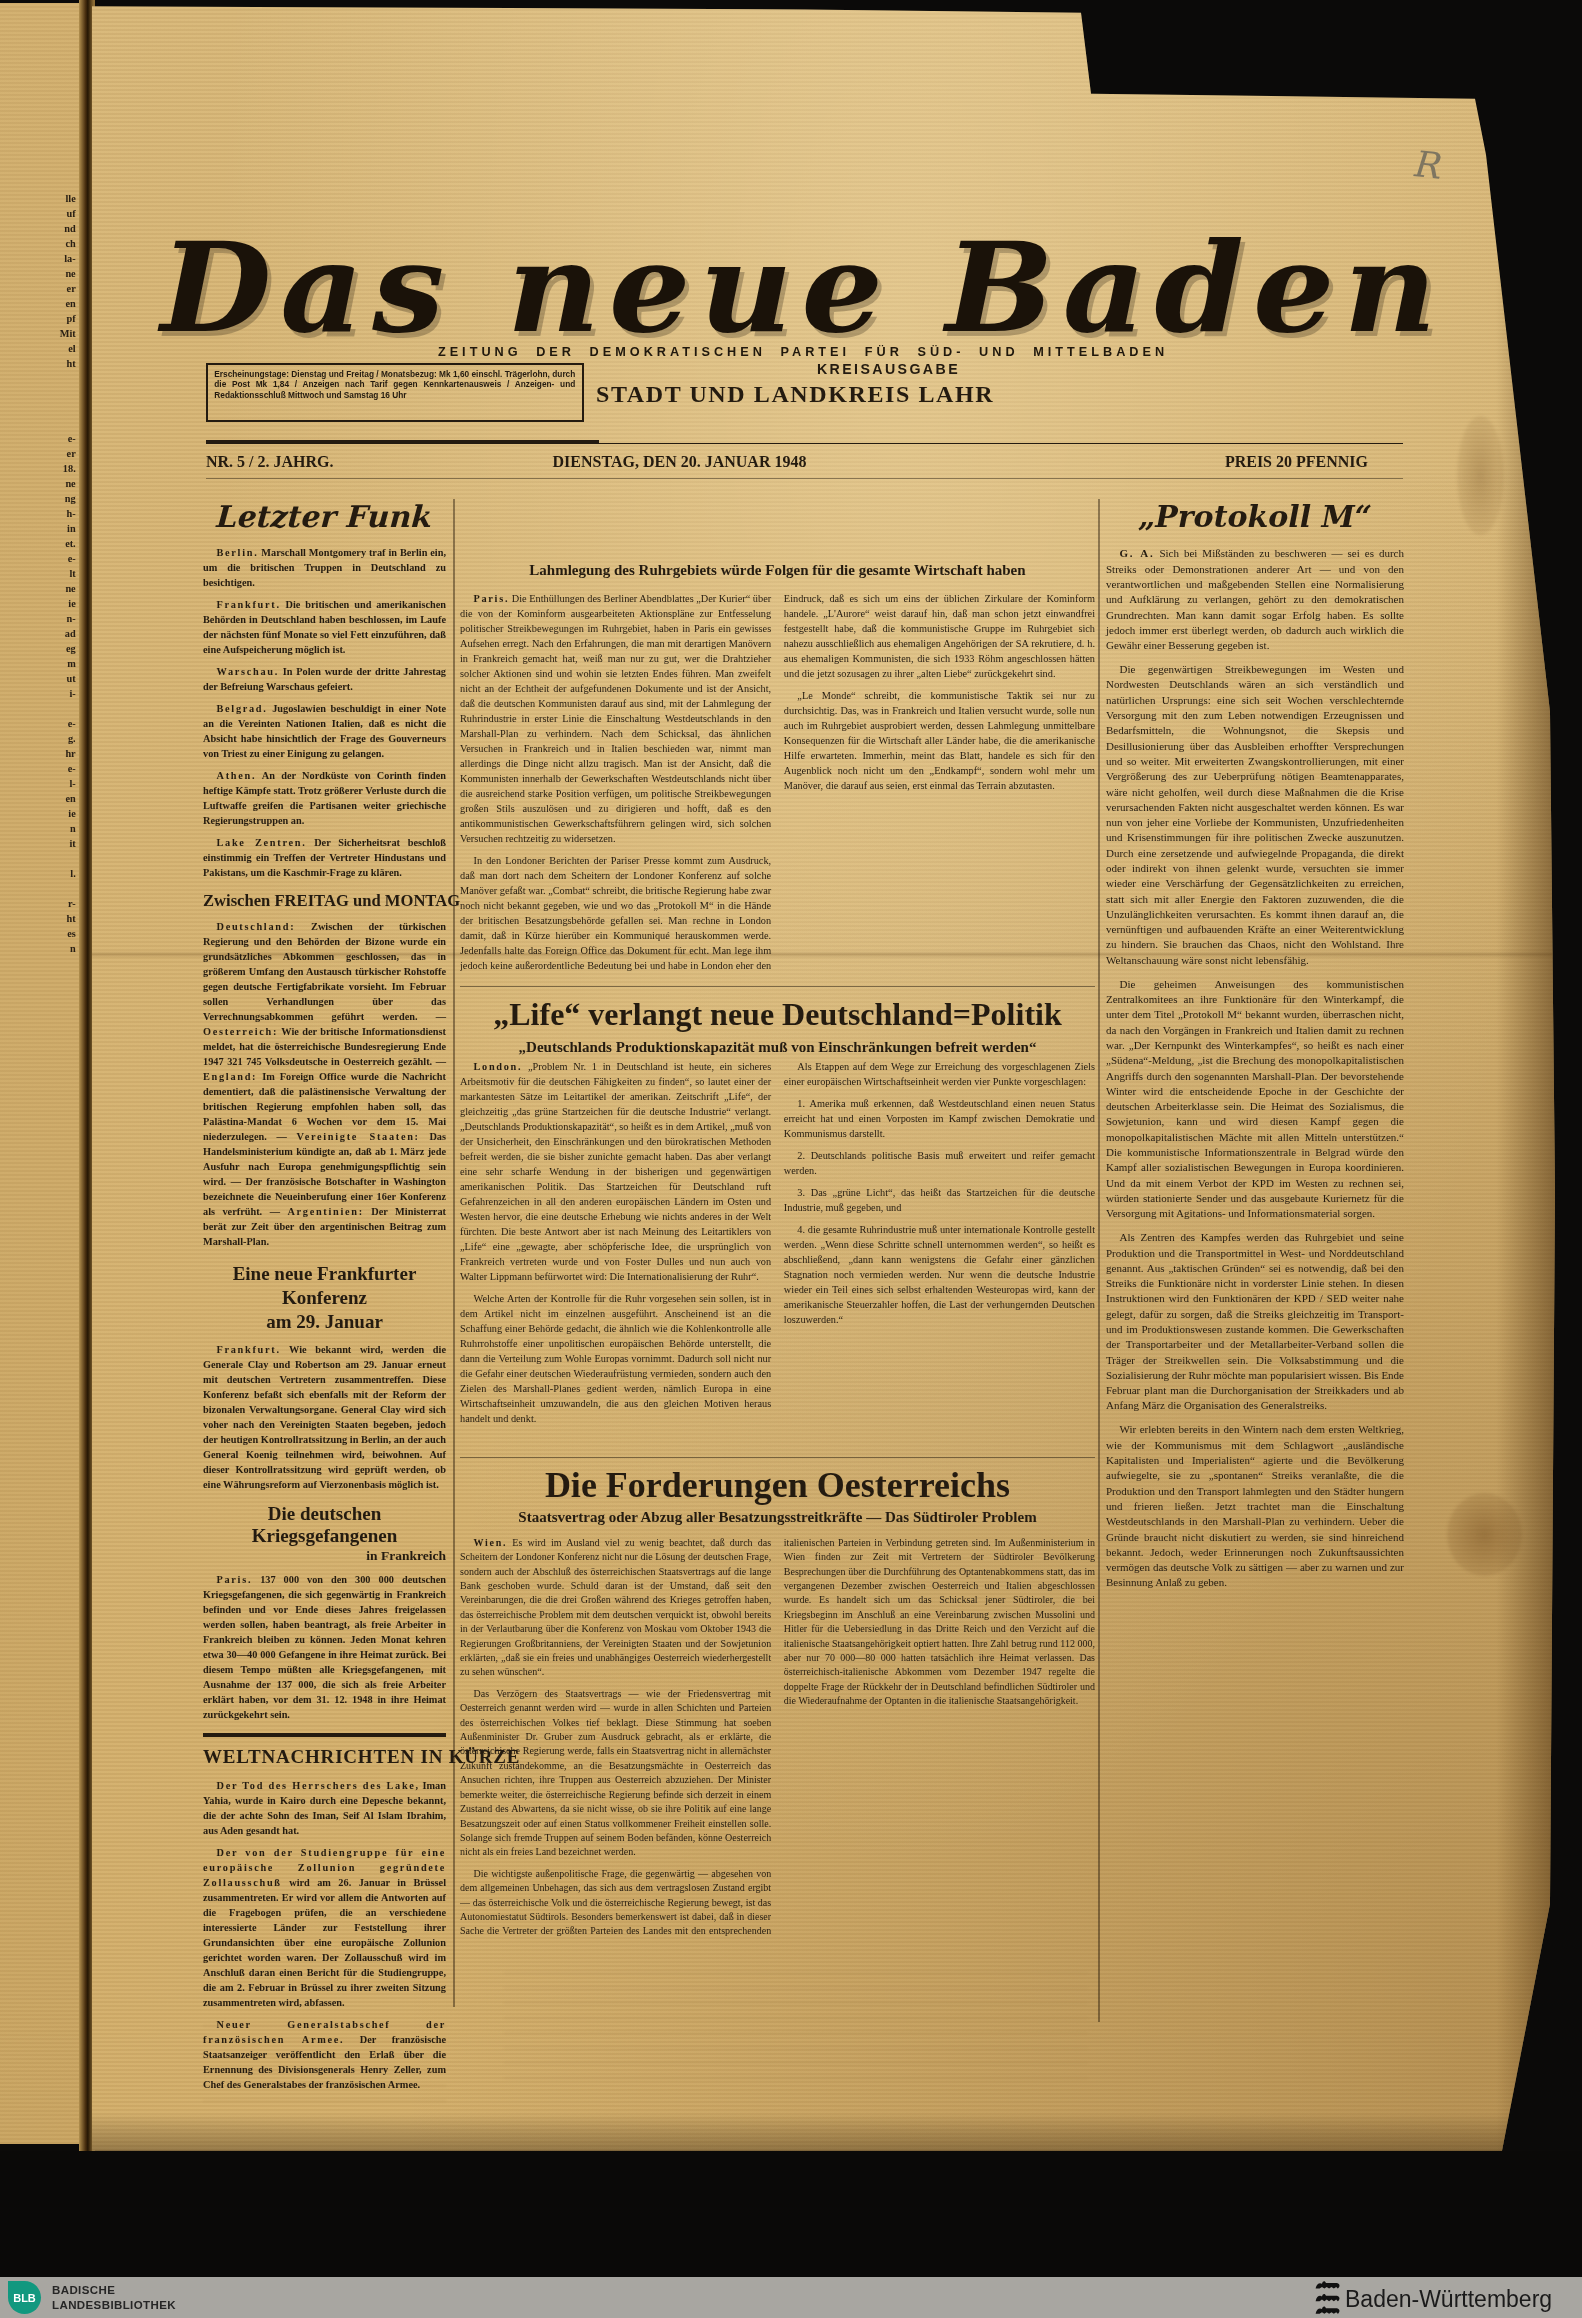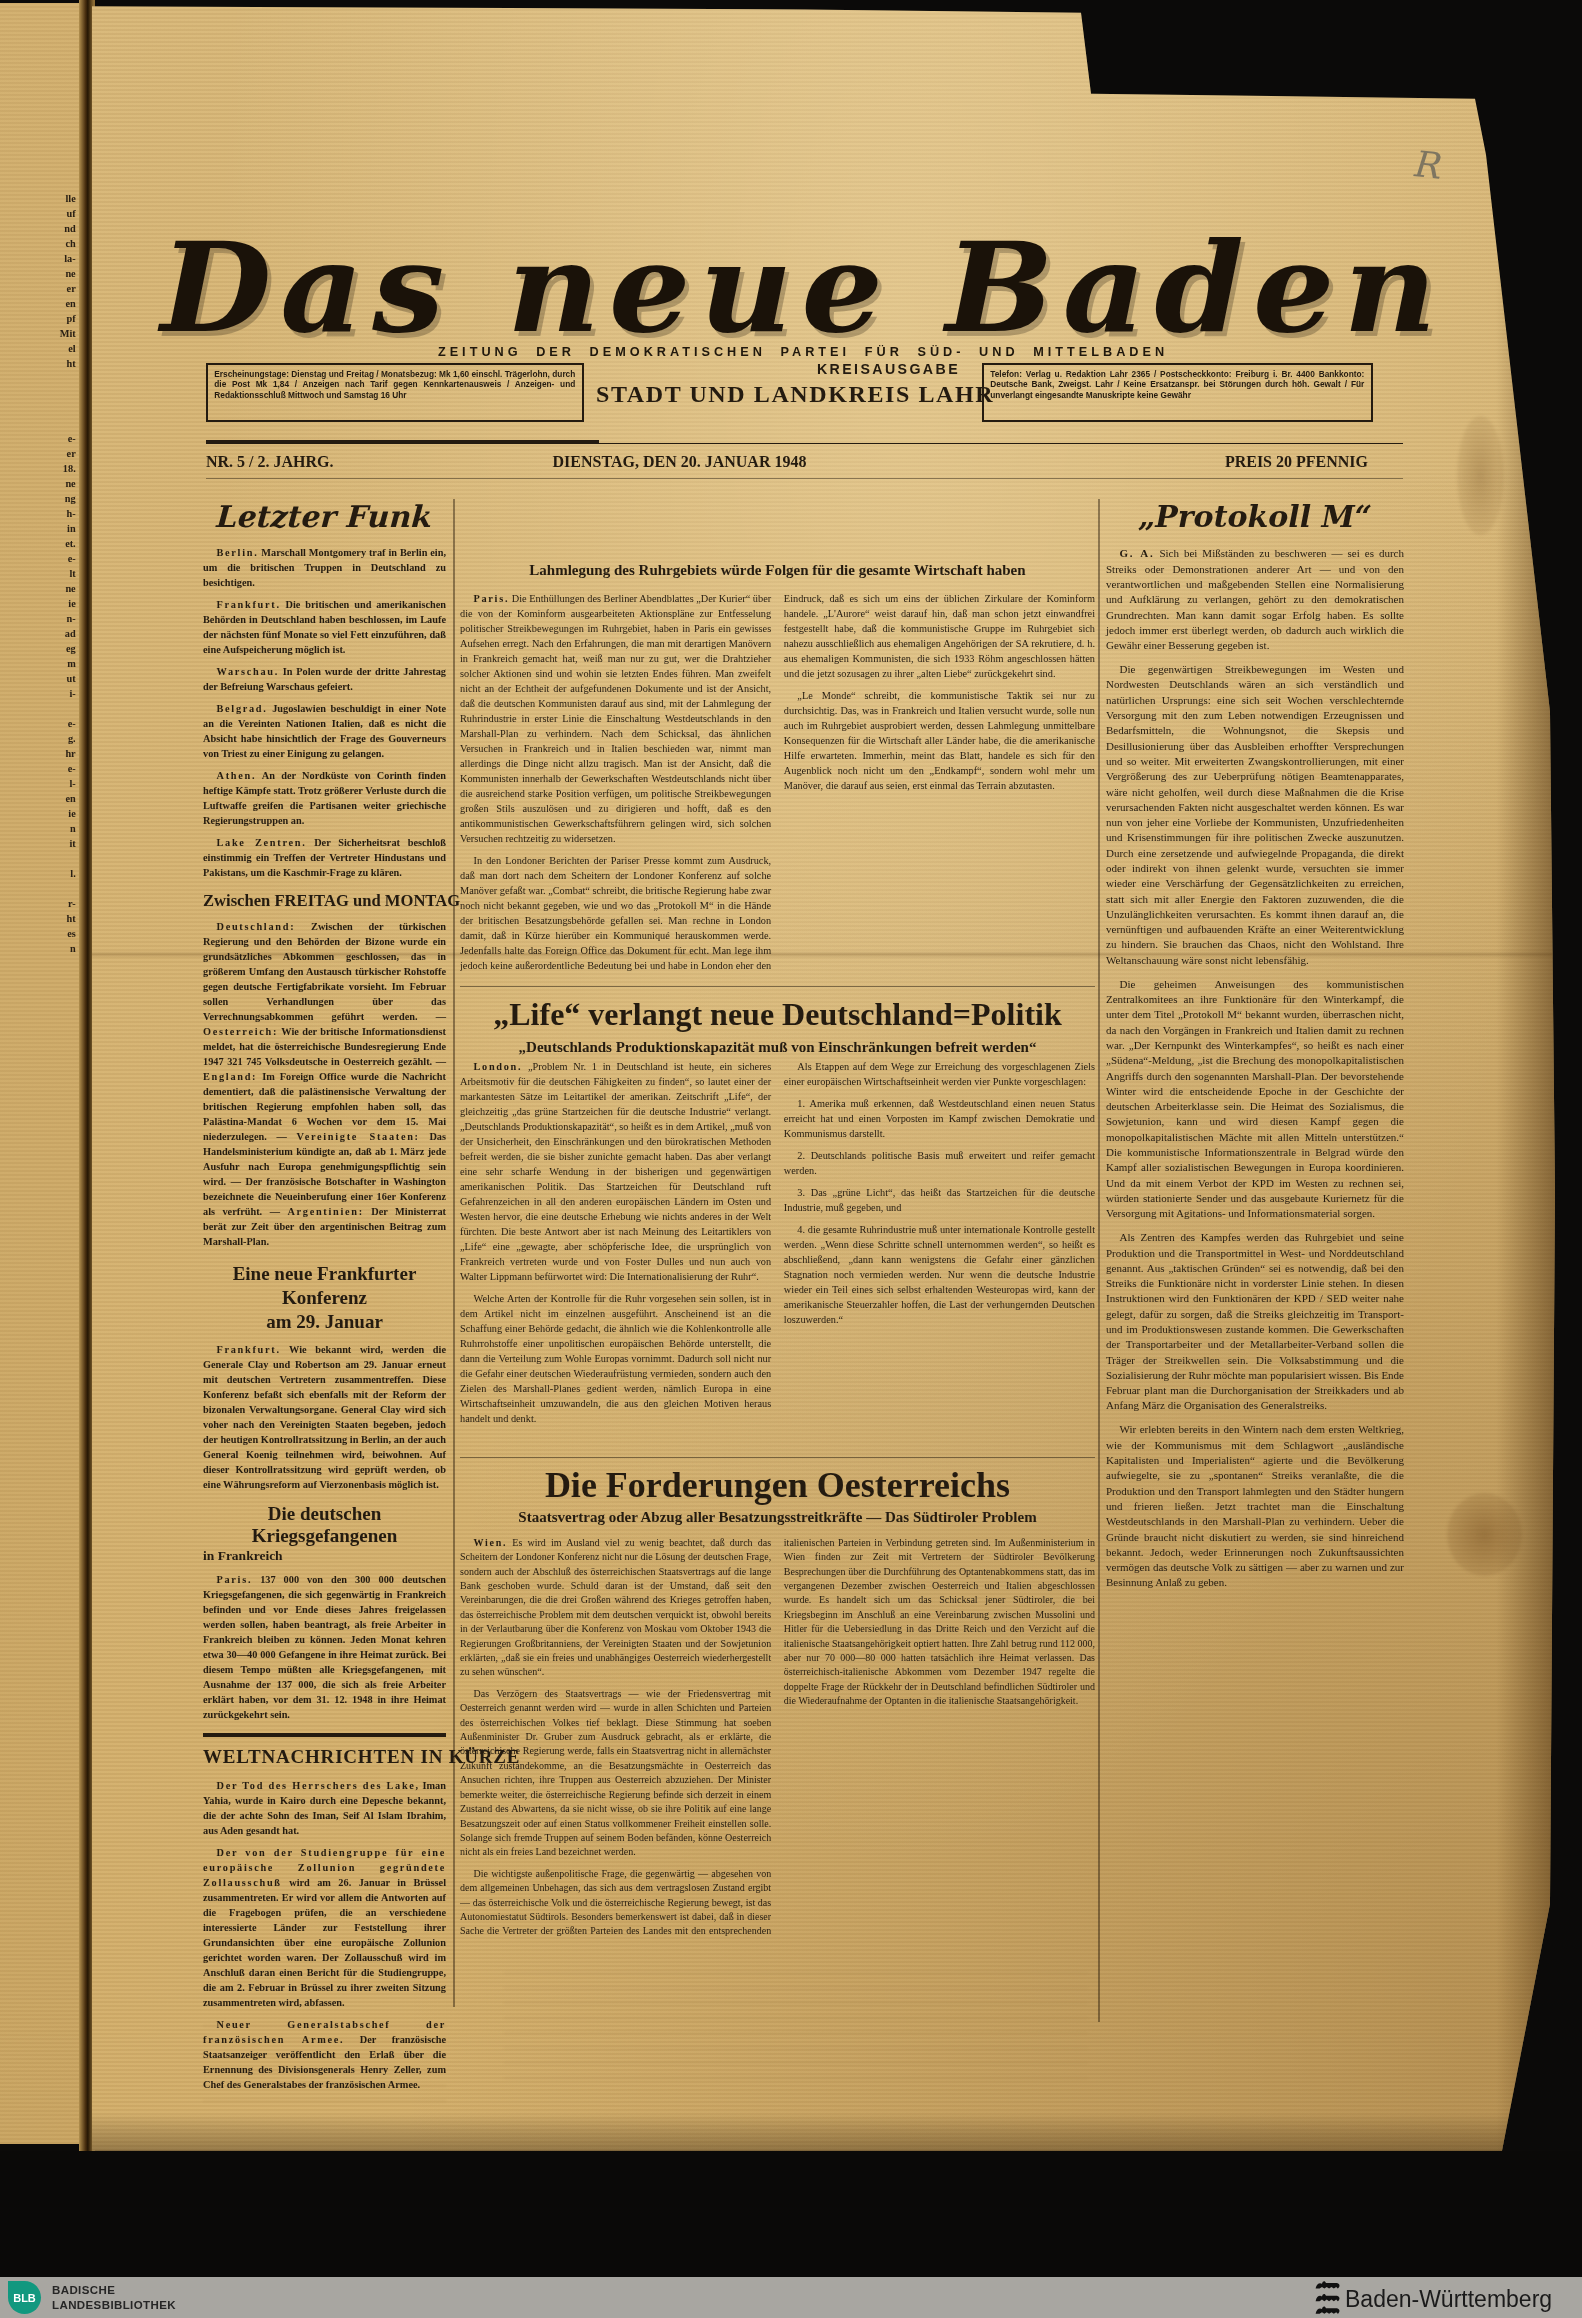--- a/index.html
+++ b/index.html
@@ -67,21 +67,21 @@
   
   .news{margin:0 0 7.1px 0;text-indent:13.5px;text-align:justify;}
   .news b{letter-spacing:1.7px;}
 
   
   .col-left{left:111px;top:494px;width:243px;font:bold 10.3px "Liberation Serif",serif;line-height:15px;color:#241b10;}
   .h-funk{font:bold italic 30px "DejaVu Serif",serif;text-align:center;margin-bottom:11px;transform:skewX(-4deg);}
   .h-weekend{font:bold 16.6px "Liberation Serif",serif;text-align:center;margin:11px 0 8px 0;white-space:nowrap;}
   .h-conf{font:bold 19px "Liberation Serif",serif;text-align:center;line-height:24px;margin:12.7px 0 8px 0;}
   .h-pow{font:bold 19px "Liberation Serif",serif;text-align:center;margin:11px 0 1.6px 0;}
-  .h-pow-sub{font:bold 13.5px "Liberation Serif",serif;text-align:left;margin-bottom:8px;}
+  .h-pow-sub{font:bold 13.5px "Liberation Serif",serif;text-align:right;margin-bottom:8px;}
   .rule-thick{height:3.2px;background:#241b10;margin:11px 0 9.5px 0;}
   .h-world{font:bold 19px "Liberation Serif",serif;letter-spacing:0.8px;text-align:center;margin-bottom:9.5px;white-space:nowrap;}
 
   
   .mid{left:368px;top:494px;width:635px;height:1646px;font:10.3px "Liberation Serif",serif;line-height:15px;color:#241b10;}
   .headline-xl{position:absolute;width:100%;text-align:center;font:bold 36px "Liberation Serif",serif;white-space:nowrap;}
   .headline-sub{position:absolute;width:100%;text-align:center;font:bold 15px "Liberation Serif",serif;}
   .twocol{position:absolute;column-count:2;column-gap:12.7px;column-fill:auto;overflow:hidden;width:100%;}
   .f-head{top:9.5px;}  .f-sub{top:63px;}  .f-body{top:92px;height:397px;}
   .hr-life{position:absolute;top:487px;left:0;width:100%;height:0.8px;background:rgba(36,27,16,0.5);}
@@ -173,21 +173,20 @@
   <div class="abs mark-r">R</div>
 
   <div class="abs masthead">Das neue Baden</div>
   <div class="abs subtitle">ZEITUNG DER DEMOKRATISCHEN PARTEI FÜR SÜD- UND MITTELBADEN</div>
 
   <div class="abs infobox box-l">Erscheinungstage: Dienstag und Freitag / Monatsbezug: Mk 1,60 einschl. Trägerlohn, durch die Post Mk 1,84 / Anzeigen nach Tarif gegen Kennkartenausweis / Anzeigen- und Redaktionsschluß Mittwoch und Samstag 16 Uhr</div>
   <div class="abs ed-center">
     <div class="ed-label">KREISAUSGABE</div>
     <div class="ed-area">STADT UND LANDKREIS LAHR</div>
   </div>
-  <div class="abs infobox box-r">Telefon: Verlag u. Redaktion Lahr 2365 / Postscheckkonto: Freiburg i. Br. 4400 Bankkonto: Deutsche Bank, Zweigst. Lahr / Keine Ersatzanspr. bei Störungen durch höh. Gewalt / Für unverlangt eingesandte Manuskripte keine Gewähr</div>
 
   <div class="abs rule-a"></div>
   <div class="abs rule-b"></div>
   <div class="abs dateline issue">NR. 5 / 2. JAHRG.</div>
   <div class="abs dateline date-c">DIENSTAG, DEN 20. JANUAR 1948</div>
   <div class="abs dateline price">PREIS 20 PFENNIG</div>
   <div class="abs rule-c"></div>
 
   <div class="abs vdiv1"></div>
   <div class="abs vdiv2"></div>

